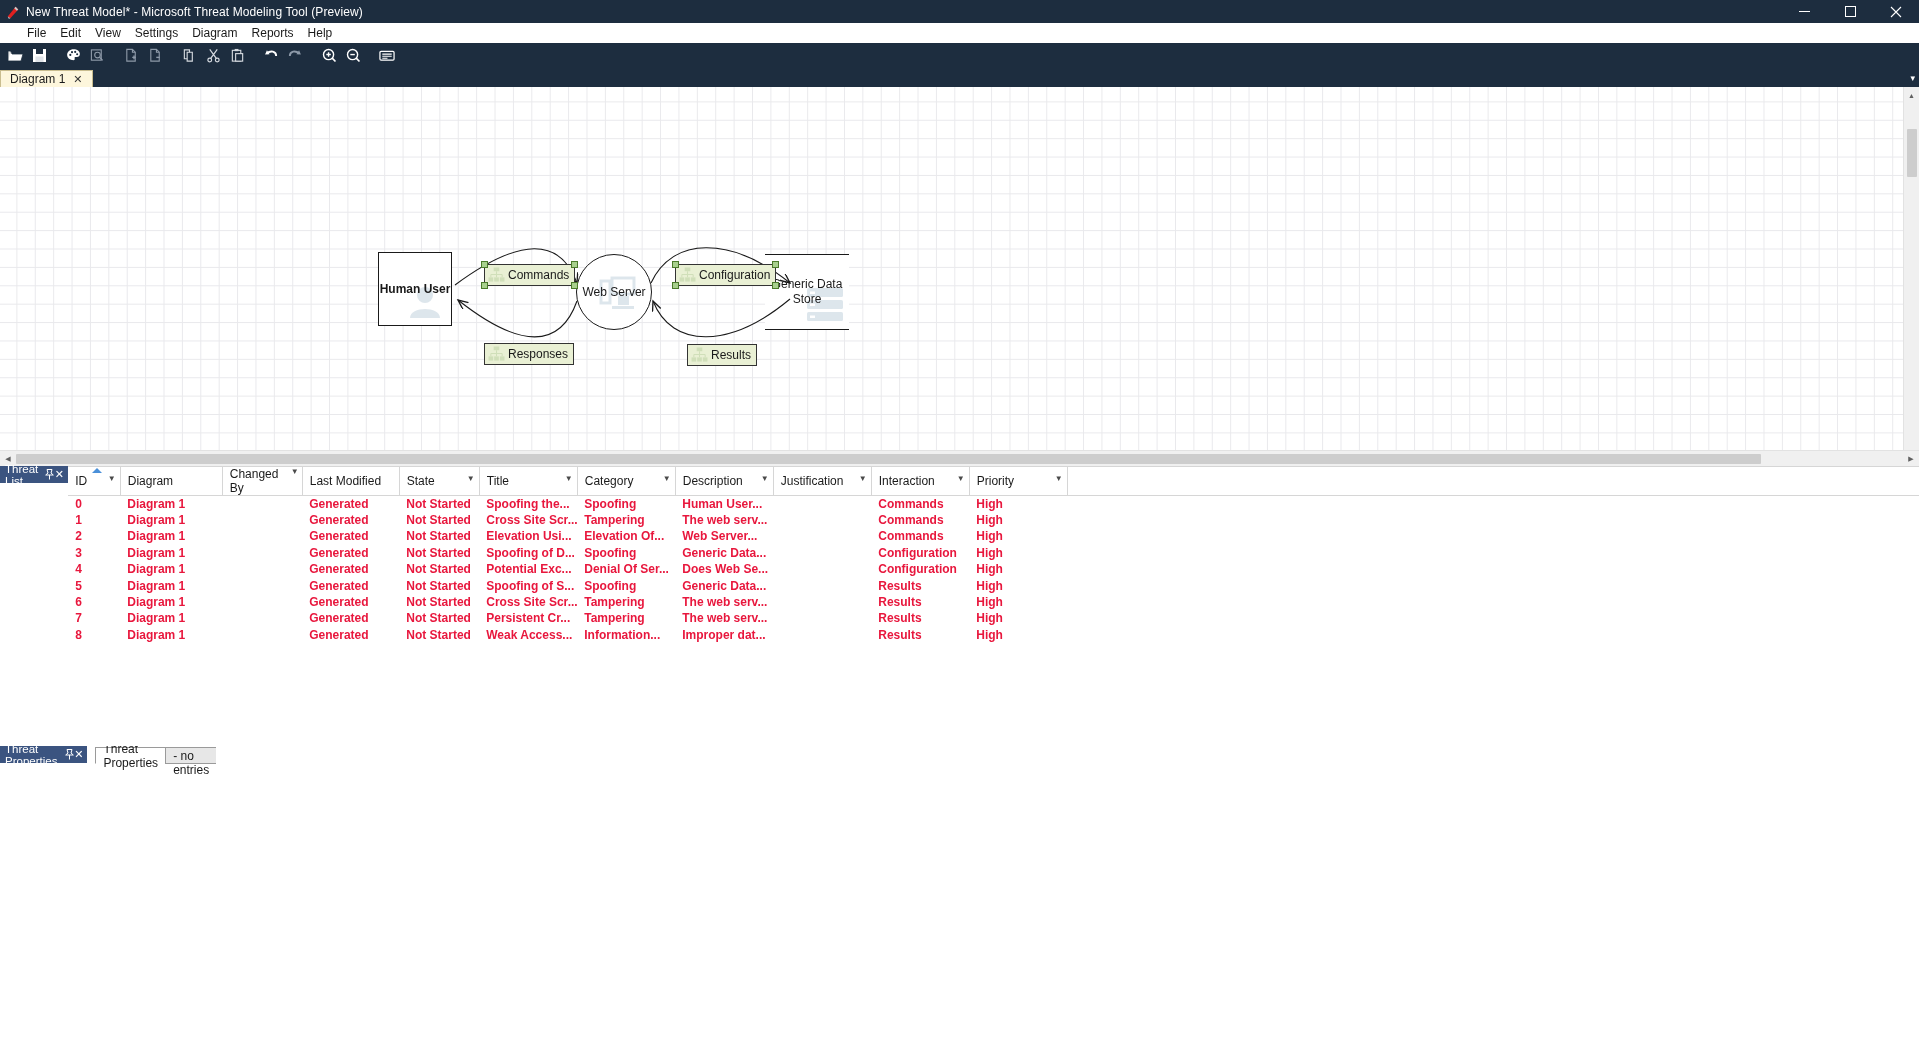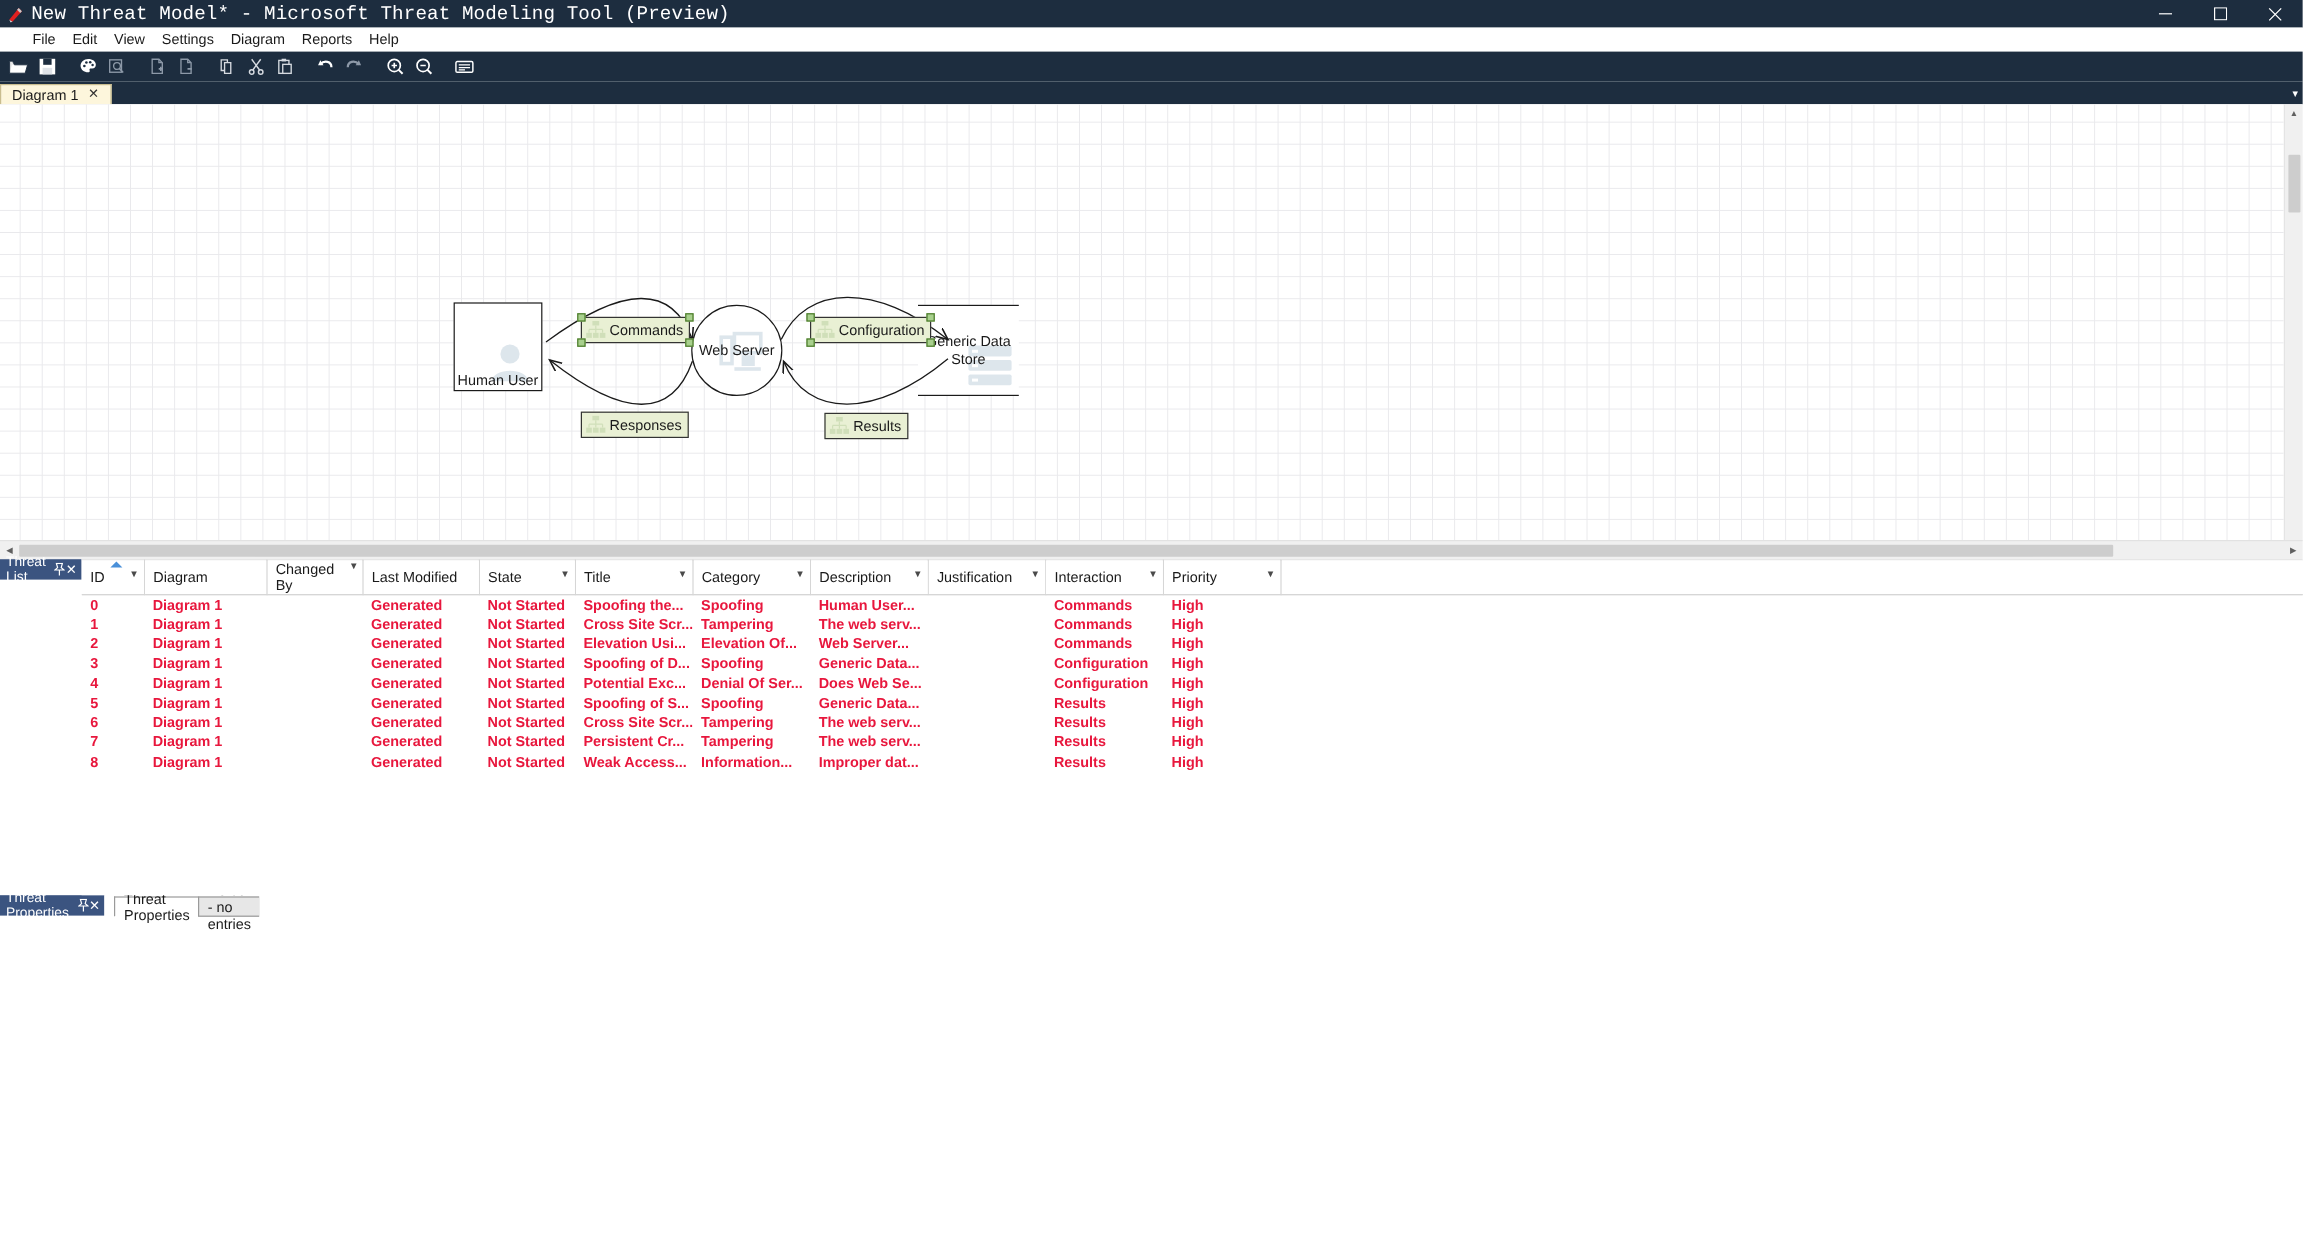--- a/index.html
+++ b/index.html
@@ -11,21 +11,21 @@
     overflow: hidden;
   }
   #app { position: relative; width: 1919px; height: 1038px; display: flex; flex-direction: column; }
 
   
   .titlebar {
     height: 23px; background: #1d2d3f; color: #ffffff;
     display: flex; align-items: center; flex: 0 0 23px;
   }
   .tb-icon { width: 26px; display:flex; align-items:center; justify-content:center; }
-  .tb-title { font-size: 16px; color: #ffffff; white-space: nowrap; letter-spacing: .1px; font-family: Liberation Mono, monospace; }
+  .tb-title { font-size: 12px; color: #ffffff; white-space: nowrap; letter-spacing: .1px; }
   .tb-spacer { flex: 1 1 auto; }
   .win-btn {
     width: 46px; height: 23px; display: flex; align-items: center; justify-content: center;
     color: #ffffff;
   }
 
   
   .menubar {
     height: 20px; background: #ffffff; display: flex; align-items: center;
     flex: 0 0 20px; border-bottom: 0px solid #ddd; padding-left: 20px;
@@ -82,21 +82,21 @@
     display: flex; align-items: center; flex: 0 0 16px;
   }
   .hscroll .arrow { width: 16px; height: 16px; display:flex; align-items:center; justify-content:center; color:#606060; font-size:7px; }
   .hscroll .track { flex: 1 1 auto; height: 16px; position: relative; }
   .hscroll .thumb { position:absolute; left:0; top:3px; height: 10px; width: 1745px; background: #cdcdcd; border-radius: 1px;}
 
   
   .node { position: absolute; }
   .node-rect {
     background: #ffffff; border: 1.4px solid #1a1a1a;
-    display: flex; align-items: flex-end; justify-content: center;
+    display: flex; align-items: center; justify-content: center; font-weight: bold;
   }
   .node-circle {
     background: #ffffff; border: 1.4px solid #1a1a1a; border-radius: 50%;
     display: flex; align-items: center; justify-content: center;
   }
   .node-store {
     background: #ffffff;
     border-top: 1.6px solid #1a1a1a; border-bottom: 1.6px solid #1a1a1a;
     display: flex; align-items: center; justify-content: center;
   }

